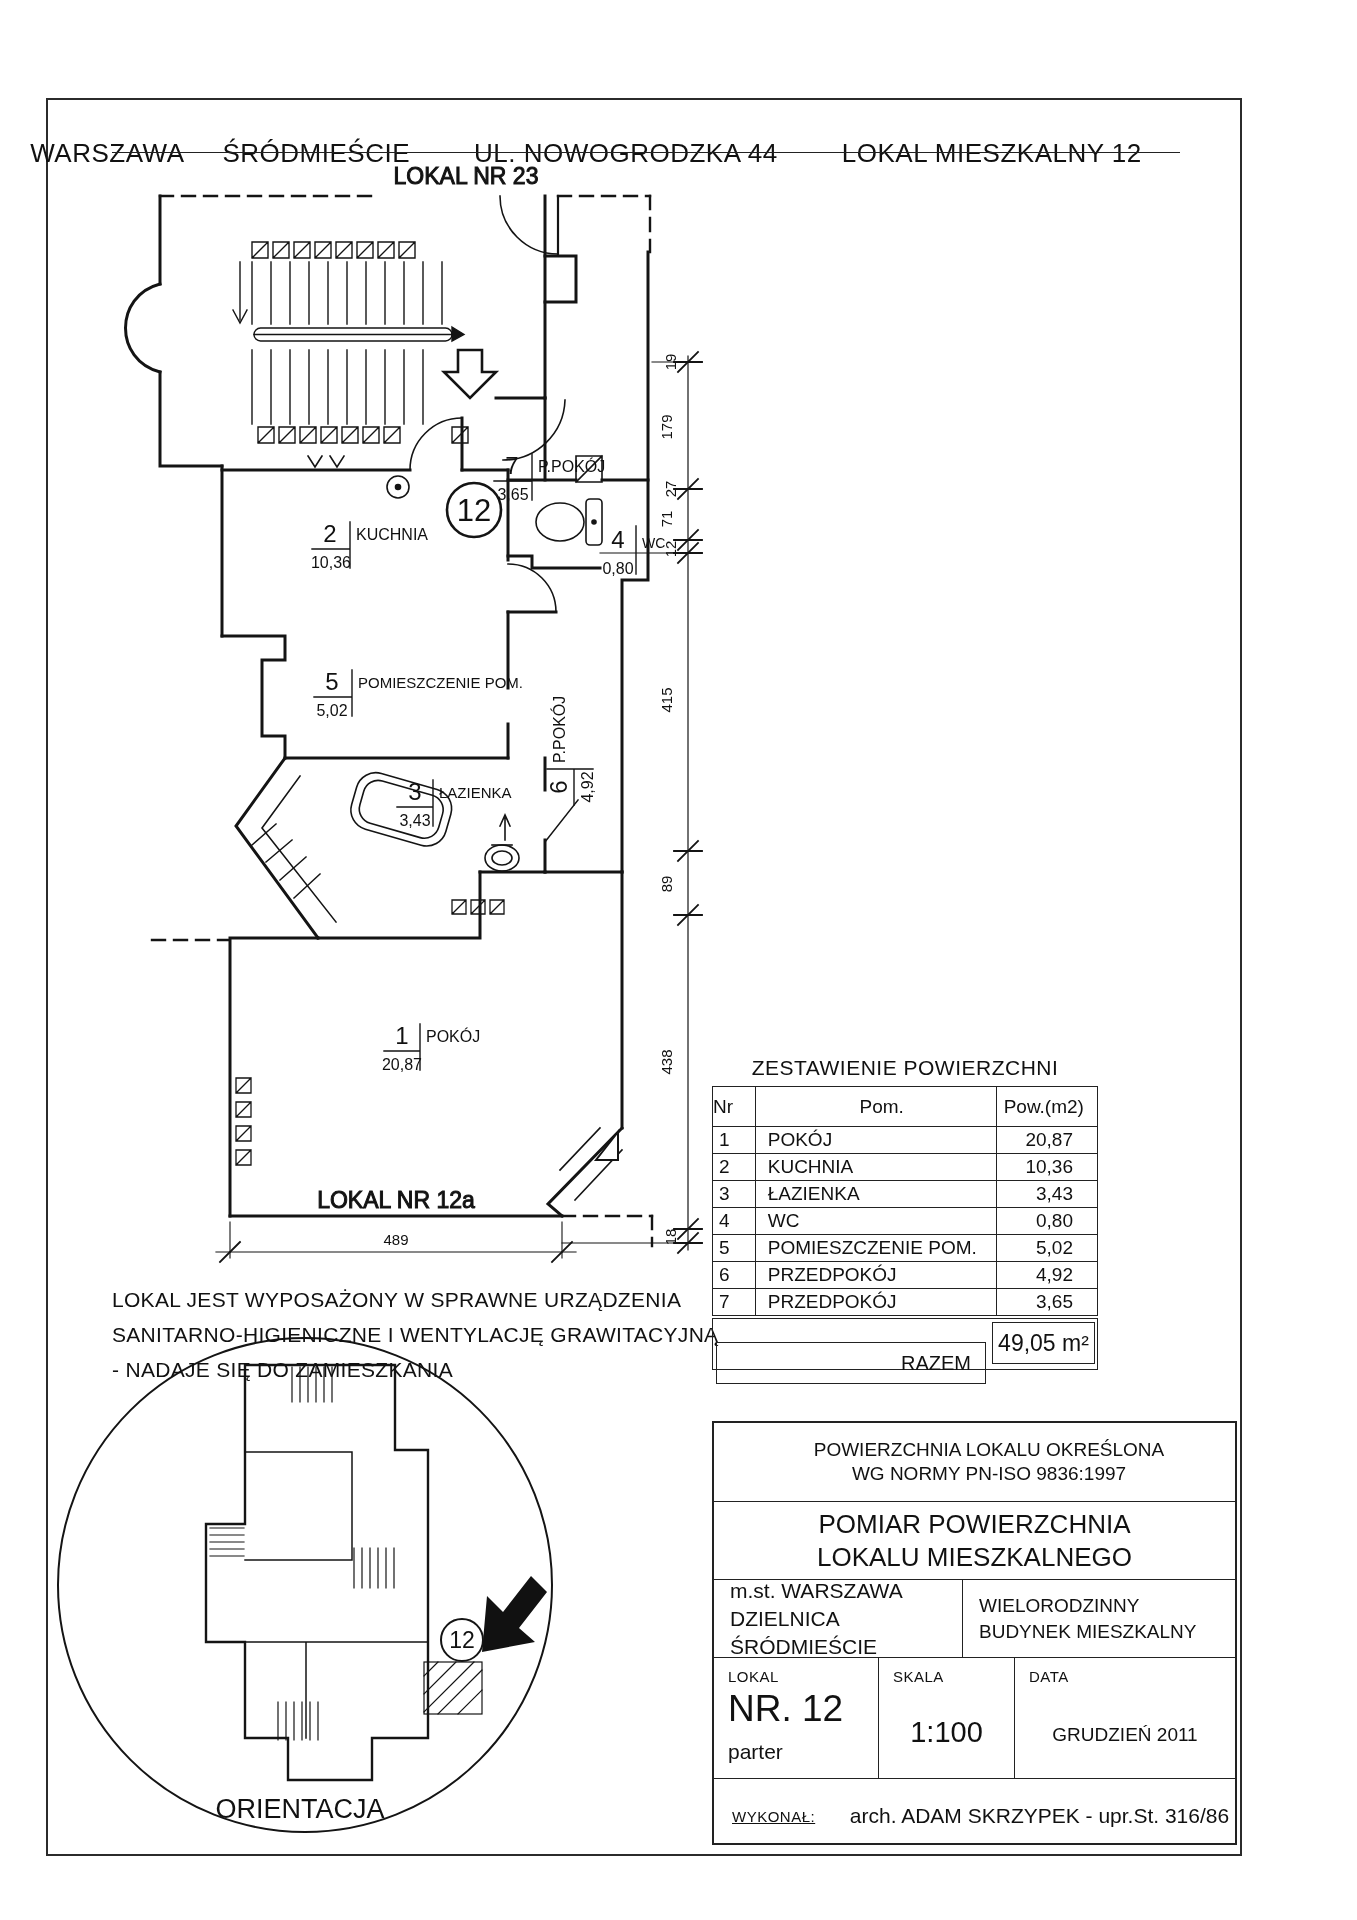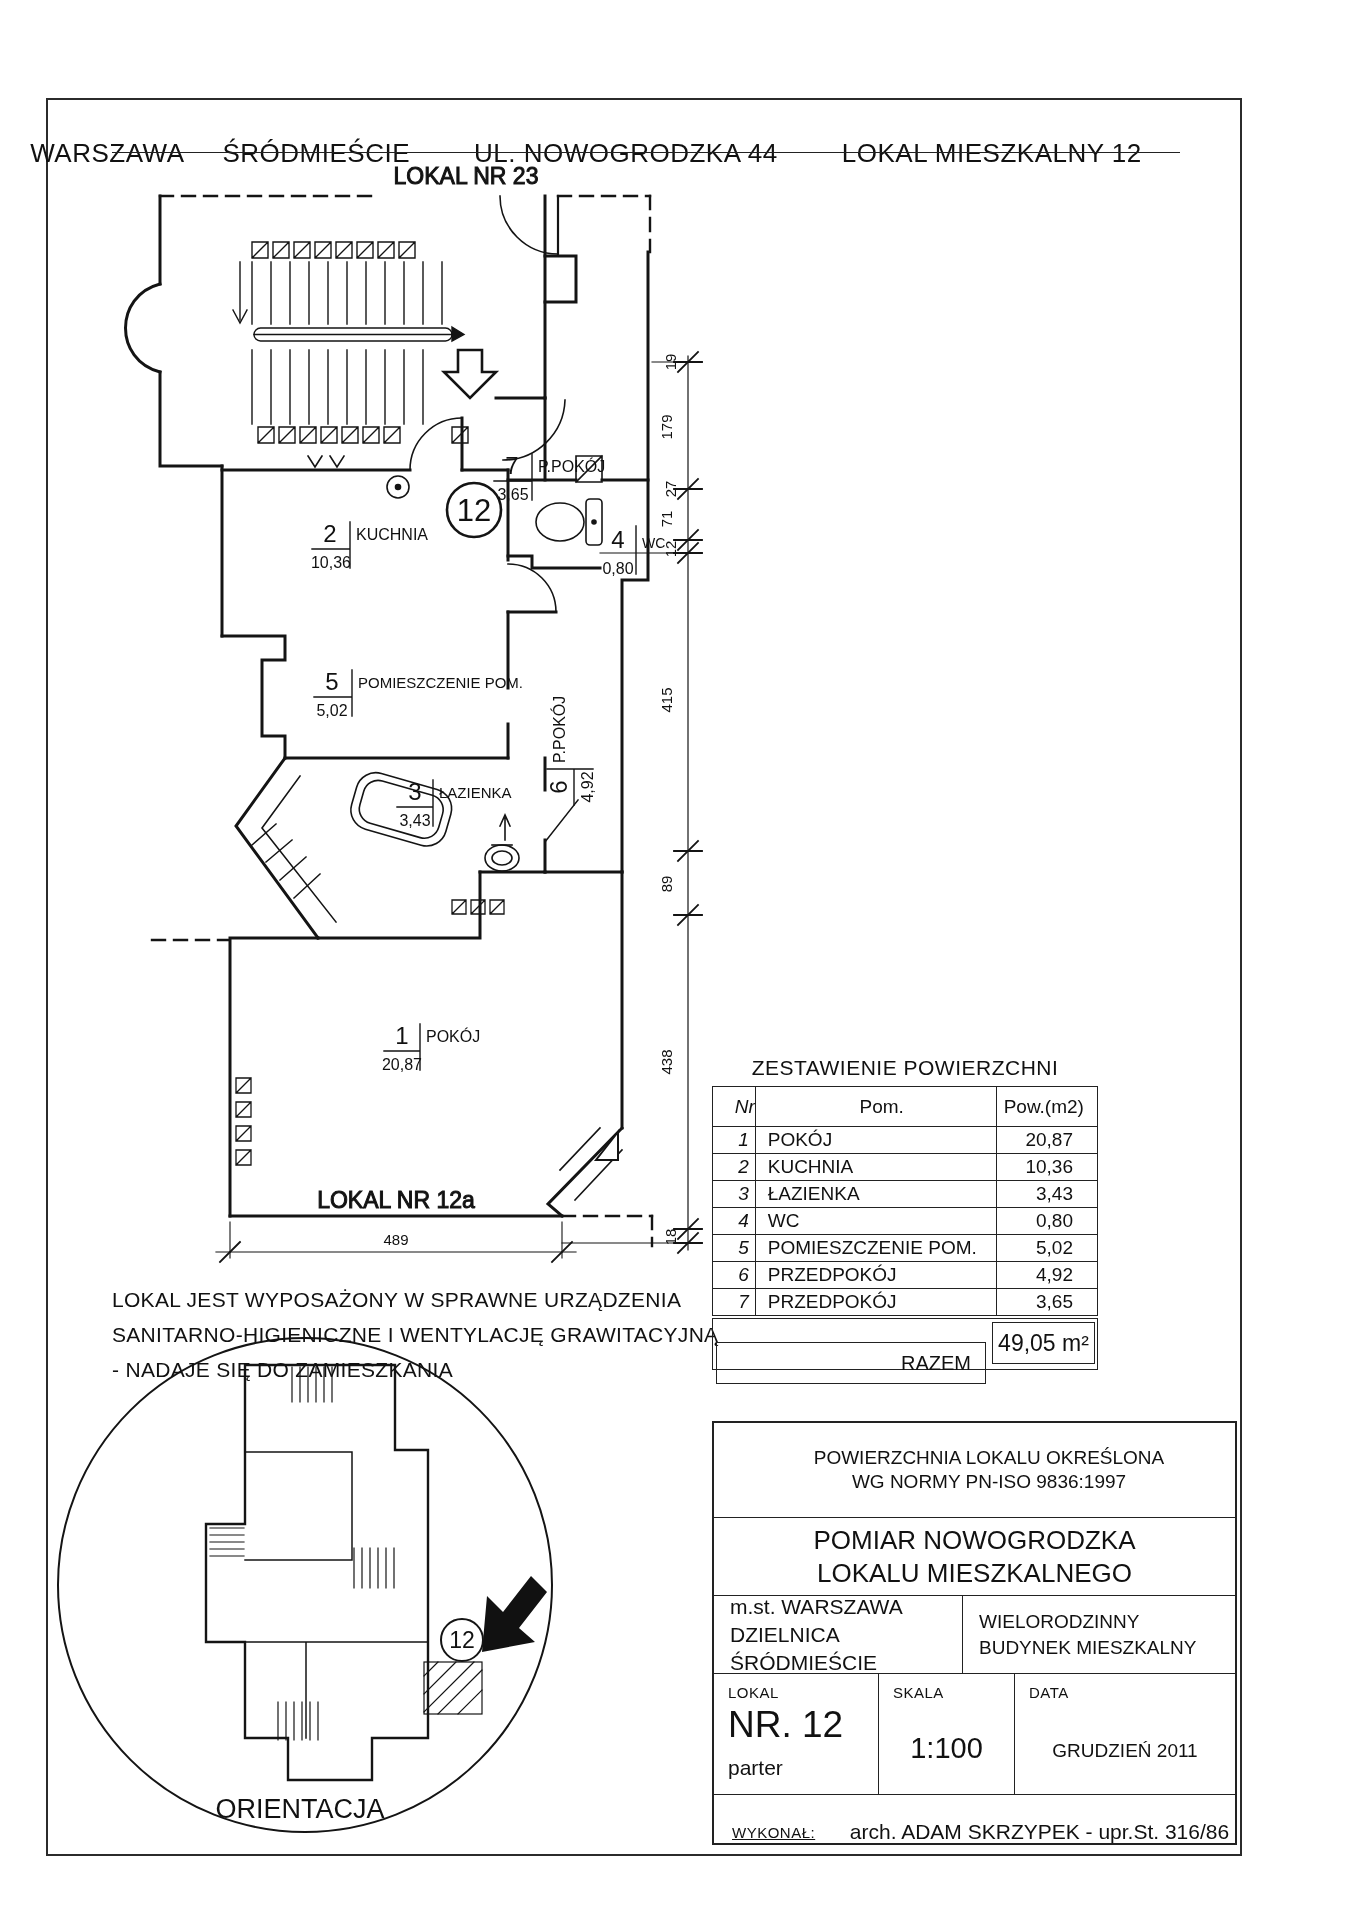--- a/index.html
+++ b/index.html
@@ -13,29 +13,29 @@
   .header-rule { position:absolute; left:112px; top:152px; width:1068px; height:0; border-top:1.6px solid #222; }
   svg.plan { position:absolute; left:0; top:0; }
   svg text { fill:#111; }
   .notes { position:absolute; left:112px; top:1282px; font-size:21px; line-height:35px; letter-spacing:.3px; }
   .tbl-title { position:absolute; left:712px; top:1056px; width:386px; text-align:center; font-size:21px; letter-spacing:.5px; }
   .areatable { position:absolute; left:712px; top:1086px; width:386px; }
   .areatable table { border-collapse:collapse; width:386px; }
   .areatable th, .areatable td { border:1.6px solid #222; font-weight:normal; font-size:19px; }
   .areatable th { height:40px; }
   .areatable td { height:27px; padding:0 6px; }
-  .areatable .c-nr { width:50px; text-align:right;font-style:italic; }
+  .areatable .c-nr { width:50px; text-align:left; }
   .areatable .c-room { width:266px; text-align:left; padding-left:12px; }
   .areatable .c-area { width:110px; text-align:right; padding-right:24px; }
   .razem { position:relative; width:386px; height:52px; border:1.6px solid #222; margin-top:2px; }
   .razem .lbox { position:absolute; left:3px; top:3px; width:270px; height:42px; border:1.4px solid #222; display:flex; align-items:center; justify-content:flex-end; padding-right:14px; font-size:20px;margin-top:20px; }
   .razem .rbox { position:absolute; left:279px; top:3px; width:103px; height:42px; border:1.4px solid #222; display:flex; align-items:center; justify-content:center; font-size:23px; }
   .tblock { position:absolute; left:712px; top:1421px; width:525px; height:424px; border:2px solid #222; }
   .tb-row { position:relative; width:100%; border-bottom:1.6px solid #222; }
-  .tb-r1 { height:95px; display:flex; flex-direction:column; justify-content:center; text-align:center; font-size:19px; line-height:24px;padding-left:29px; }
+  .tb-r1 { height:79px; display:flex; flex-direction:column; justify-content:center; text-align:center; font-size:19px; line-height:24px;padding-left:29px; }
   .tb-r2 { height:78px; display:flex; flex-direction:column; justify-content:center; text-align:center; font-size:26px; line-height:33px; }
   .tb-r3 { height:78px; display:flex; }
   .tb-r3 .cell { display:flex; flex-direction:column; justify-content:center; padding-left:16px; }
   .tb-r3 .c1 { width:249px; border-right:1.6px solid #222; font-size:21px; line-height:28px; }
   .tb-r3 .c2 { flex:1; font-size:19px; line-height:26px; }
   .tb-r4 { height:121px; display:flex; }
   .tb-r4 .cell { position:relative; }
   .tb-r4 .c1 { width:165px; border-right:1.6px solid #222; }
   .tb-r4 .c2 { width:136px; border-right:1.6px solid #222; }
   .tb-r4 .c3 { flex:1; }
@@ -356,21 +356,21 @@
       <div class="rbox">49,05 m²</div>
     </div>
   </div>
 
   <div class="tblock">
     <div class="tb-row tb-r1">
       <div>POWIERZCHNIA  LOKALU  OKREŚLONA</div>
       <div>WG NORMY PN-ISO 9836:1997</div>
     </div>
     <div class="tb-row tb-r2">
-      <div>POMIAR NOWOGRODZKA</div>
+      <div>POMIAR POWIERZCHNIA</div>
       <div>LOKALU MIESZKALNEGO</div>
     </div>
     <div class="tb-row tb-r3">
       <div class="cell c1">
         <div>m.st. WARSZAWA</div>
         <div>DZIELNICA ŚRÓDMIEŚCIE</div>
       </div>
       <div class="cell c2">
         <div>WIELORODZINNY</div>
         <div>BUDYNEK MIESZKALNY</div>

